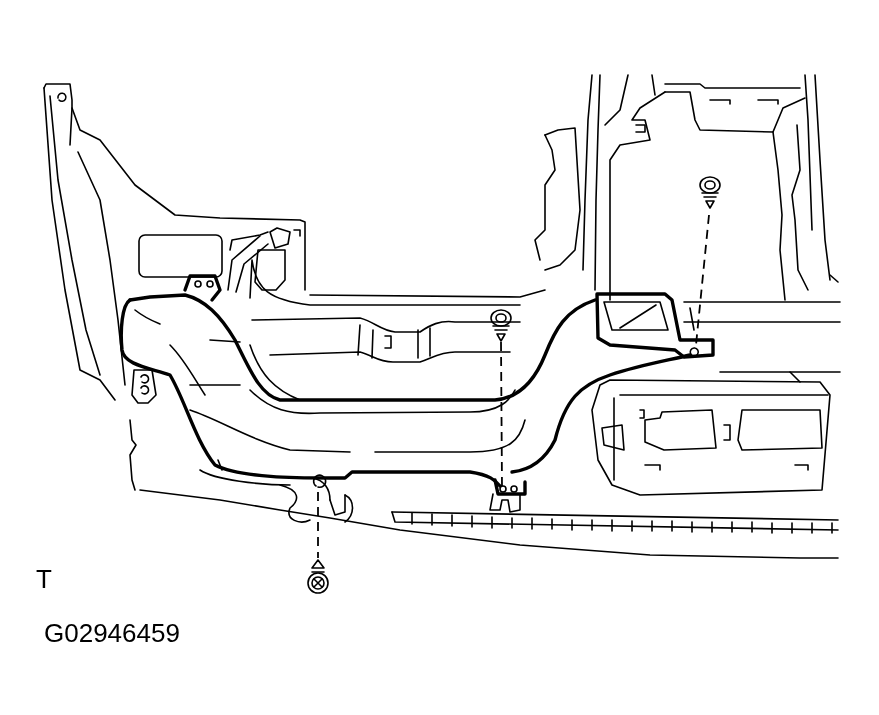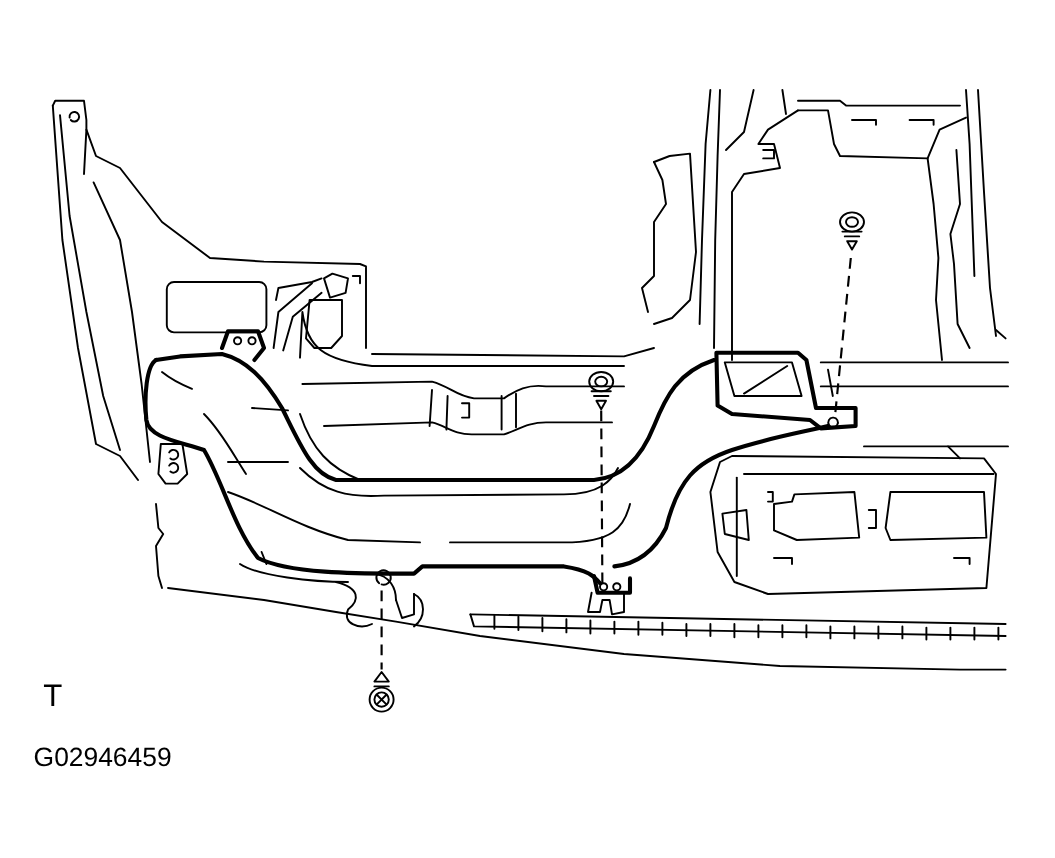--- a/index.html
+++ b/index.html
@@ -3,21 +3,21 @@
   <meta charset="utf-8">
   <style>
     html, body { margin: 0; padding: 0; background: #ffffff; }
     body { width: 879px; height: 715px; position: relative; overflow: hidden;
            font-family: "Liberation Sans", sans-serif; }
     #diagram { position: absolute; left: 0; top: 0; width: 879px; height: 715px; }
     .thin { fill: none; stroke: #000; stroke-width: 1.6; stroke-linejoin: round; stroke-linecap: round; }
     .thick { fill: none; stroke: #000; stroke-width: 3.4; stroke-linejoin: round; stroke-linecap: round; }
     .dash { fill: none; stroke: #000; stroke-width: 1.8; stroke-dasharray: 9 6; }
     .label-t { position: absolute; left: 36px; top: 564px; font-size: 26px; color: #000; }
-    .label-id { position: absolute; left: 28px; top: 618px; font-size: 22px; color: #000; }
+    .label-id { position: absolute; left: 44px; top: 618px; font-size: 26px; color: #000; }
   </style>
 </head>
 <body>
 
 <svg id="diagram" viewBox="0 0 879 715" xmlns="http://www.w3.org/2000/svg">
 
   <g>
     <path class="thin" d="M44 88 L46 84 L70 84 L72 100 L72 108 L80 130 L100 140 L135 185 L175 215 L220 218 L300 220 L305 222 L305 290"></path>
     <path class="thin" d="M44 88 L52 200 L65 290 L80 370 L100 380 L115 400"></path>
     <path class="thin" d="M50 96 L58 180 L72 260 L86 330 L100 375"></path>

